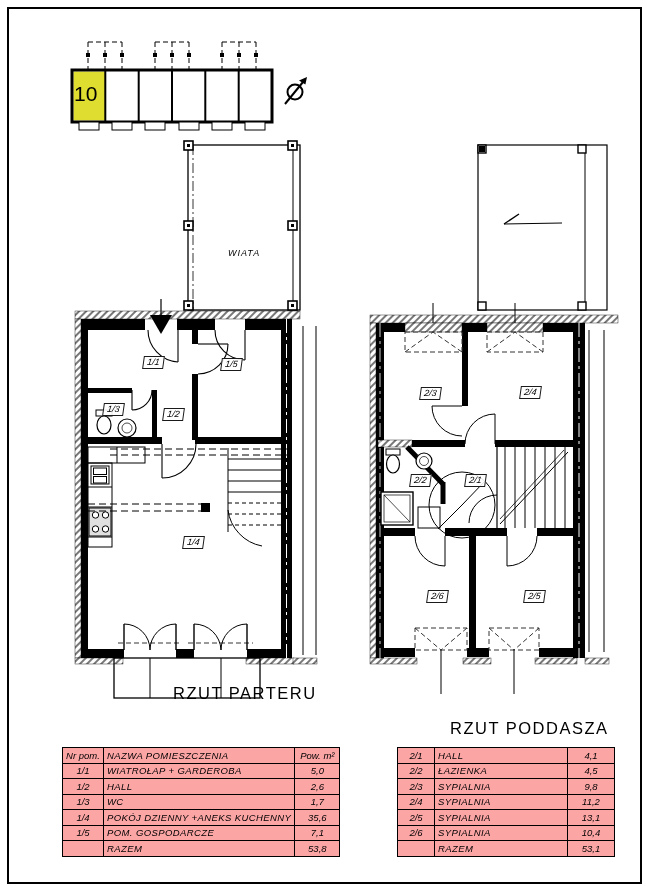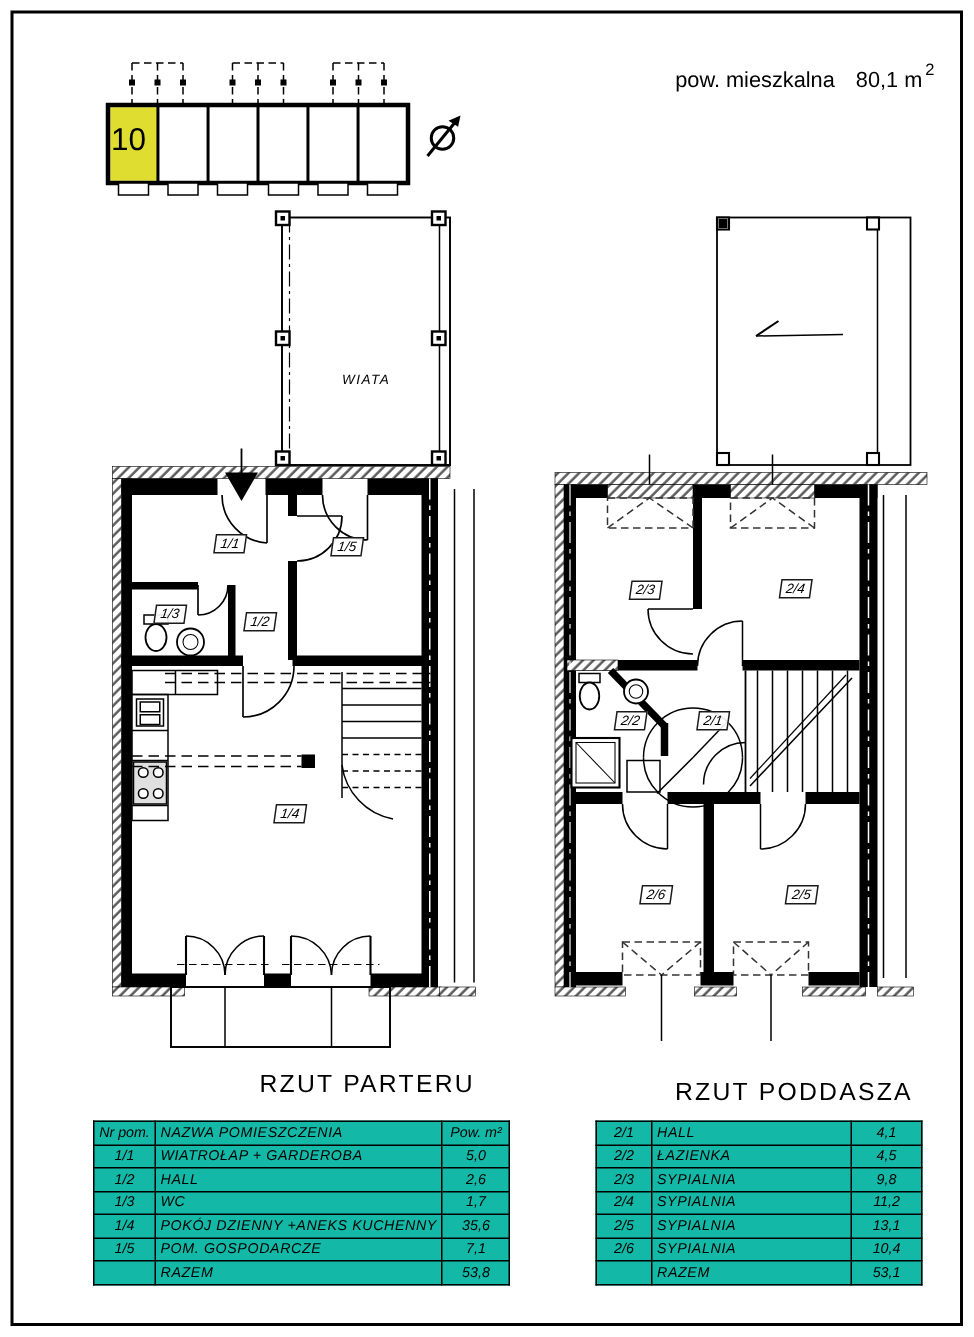--- a/index.html
+++ b/index.html
@@ -22,21 +22,21 @@
 
   .wiata-lb { position:absolute; left:228px; top:248px; font-style:italic;
     font-size:9px; letter-spacing:1px; }
 
   .room-label { position:absolute; border:1px solid #1a1a1a; background:rgba(255,255,255,.9);
     font-style:italic; font-size:9px; line-height:11px; padding:0 3px;
     transform:skewX(-8deg); }
 
   .plan-title { position:absolute; font-size:16.5px; letter-spacing:1.5px; }
 
-  table.sched { position:absolute; border-collapse:collapse; background:#14b8a6;
+  table.sched { position:absolute; border-collapse:collapse; background:#fca5a5;
     font-style:italic; font-size:9.5px; table-layout:fixed; }
   table.sched td { border:1px solid #000; padding:0 3px; height:14.5px;
     overflow:hidden; white-space:nowrap; }
   table.sched td.nr { text-align:center; }
   table.sched td.ar { text-align:center; }
   table.sched td.nm { letter-spacing:0.4px; }
   #ground-table { left:62px; top:747px; }
   #ground-table td.nr { width:34px; } #ground-table td.nm { width:178px; } #ground-table td.ar { width:38px; }
   #attic-table { left:397px; top:747px; }
   #attic-table td.nr { width:30px; } #attic-table td.nm { width:126px; } #attic-table td.ar { width:40px; }
@@ -364,42 +364,39 @@
       <path d="M495,414 A30 30 0 0 0 465,444"></path>
       <line x1="445" y1="536" x2="445" y2="566"></line>
       <path d="M445,566 A30 30 0 0 1 415,536"></path>
       <line x1="507" y1="536" x2="507" y2="566"></line>
       <path d="M507,566 A30 30 0 0 0 537,536"></path>
     </g>
   </g>
 </svg>
 
 <div class="hdr">
-  <div class="row2">
-    <span>pow. mieszkalna</span><span class="v">80,1 m</span><sup>2</sup>
-  </div>
 </div>
 
 <div class="unit-no">10</div>
 <div class="wiata-lb">WIATA</div>
 
 <div class="room-label" style="left:143px;top:356px">1/1</div>
 <div class="room-label" style="left:163px;top:408px">1/2</div>
 <div class="room-label" style="left:103px;top:403px">1/3</div>
 <div class="room-label" style="left:183px;top:536px">1/4</div>
 <div class="room-label" style="left:221px;top:358px">1/5</div>
 
 <div class="room-label" style="left:465px;top:474px">2/1</div>
 <div class="room-label" style="left:410px;top:474px">2/2</div>
 <div class="room-label" style="left:420px;top:387px">2/3</div>
 <div class="room-label" style="left:520px;top:386px">2/4</div>
 <div class="room-label" style="left:524px;top:590px">2/5</div>
 <div class="room-label" style="left:427px;top:590px">2/6</div>
 
-<div class="plan-title" style="left:173px;top:714px">RZUT PARTERU</div>
+<div class="plan-title" style="left:173px;top:684px">RZUT PARTERU</div>
 <div class="plan-title" style="left:450px;top:719px">RZUT PODDASZA</div>
 
 <table class="sched" id="ground-table">
   <tbody>
     <tr>
       <td class="nr">Nr pom.</td>
       <td class="nm">NAZWA POMIESZCZENIA</td>
       <td class="ar">Pow. m²</td>
     </tr>
     <tr>

